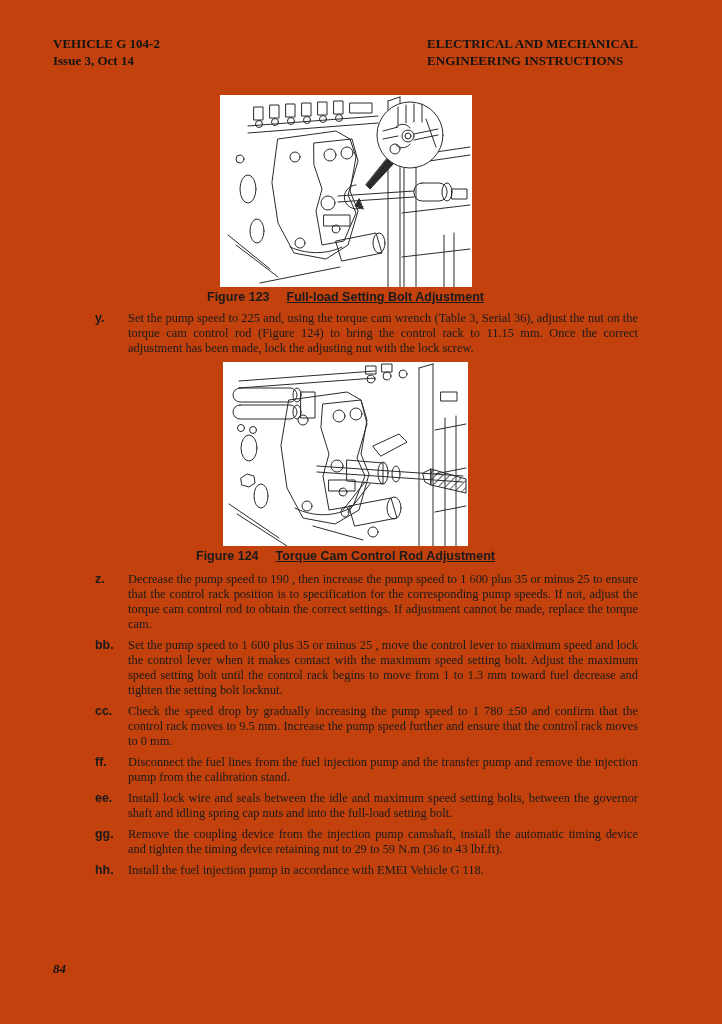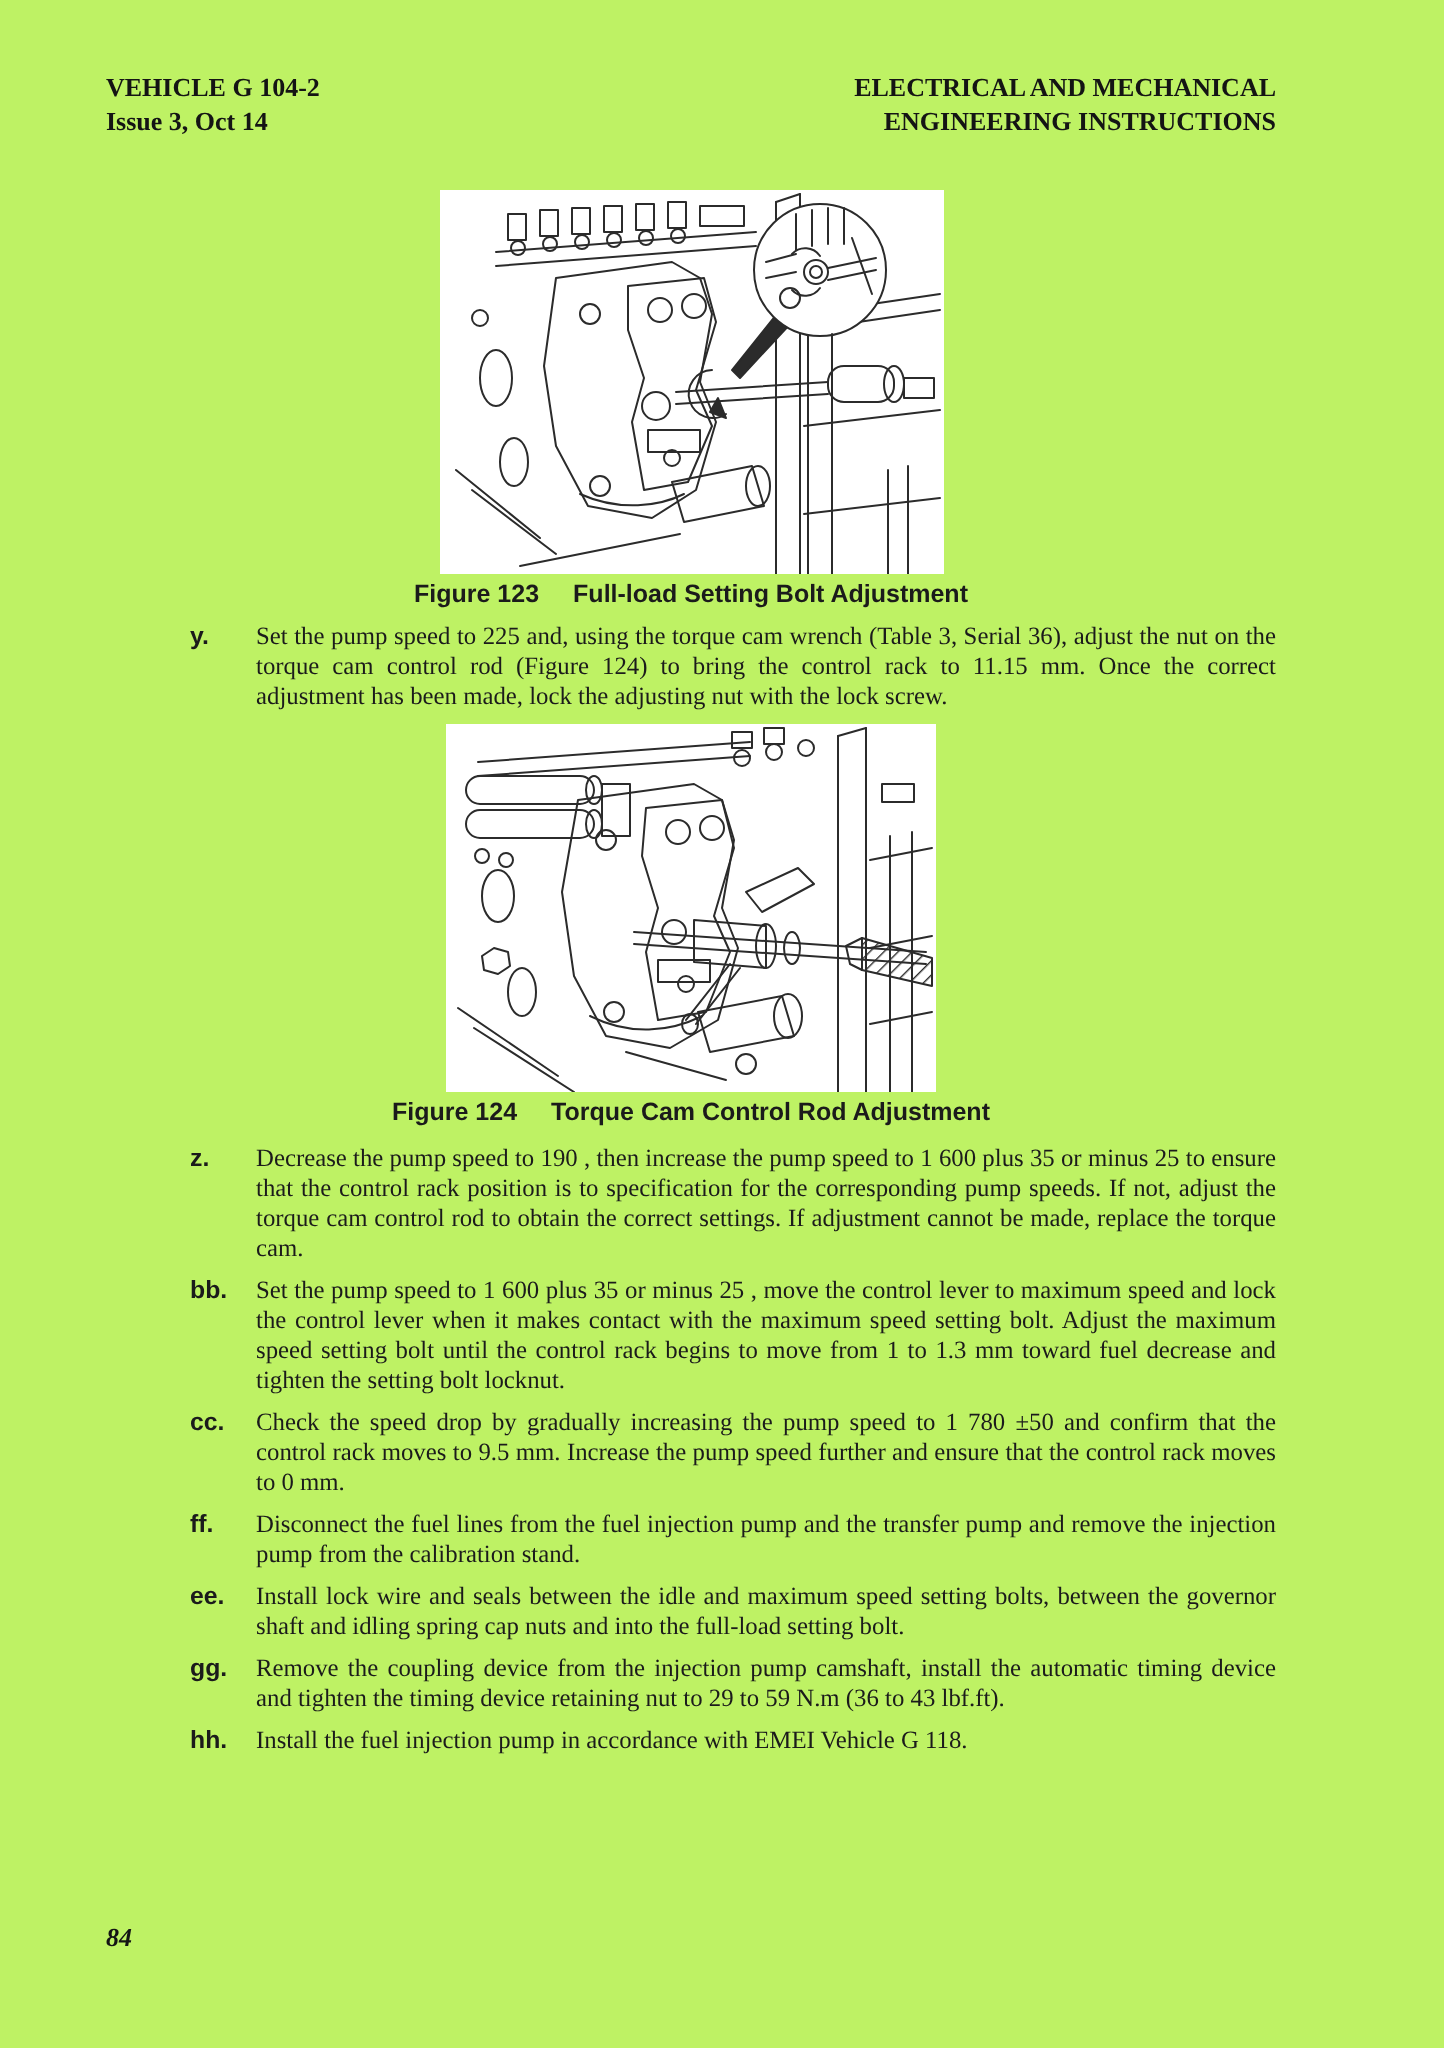--- a/index.html
+++ b/index.html
@@ -1,59 +1,59 @@
 <!DOCTYPE html>
 <html><head>
 <meta charset="utf-8">
 <style>
   * { margin: 0; padding: 0; box-sizing: border-box; }
   html, body { background: #ffffff; }
   .page {
     position: relative;
     width: 722px;
     height: 1024px;
-    background: #bef264;
+    background: #c2410c;
     overflow: hidden;
     font-family: "Liberation Serif", serif;
     color: #1b1b1b;
   }
   
   .header {
     position: absolute;
     top: 36px;
     left: 53px;
     right: 84px;
     display: flex;
     justify-content: space-between;
     font-family: "Liberation Serif", serif;
     font-weight: bold;
     font-size: 13px;
     line-height: 16.5px;
     color: #141414;
   }
-  .header-right { text-align: right; }
+  .header-right { }
   
   .content {
     position: absolute;
     top: 95px;
     left: 53px;
     width: 585px;
   }
   .figure-wrap { text-align: center; }
   .figure-wrap svg { display: block; margin: 0 auto; background: #fff; }
   .fig-caption {
     margin-top: 3px;
     font-family: "Liberation Sans", sans-serif;
     font-weight: bold;
     font-size: 12.5px;
     line-height: 14px;
     color: #1b1b1b;
     text-align: center;
   }
-  .fig-caption .cap-title { margin-left: 17px; }
+  .fig-caption .cap-title { margin-left: 17px; text-decoration: underline; }
   .para {
     position: relative;
     margin: 0 0 6px 75px;
     font-size: 12.4px;
     line-height: 15px;
     text-align: justify;
     color: #1b1b1b;
   }
   .para .plabel {
     position: absolute;

